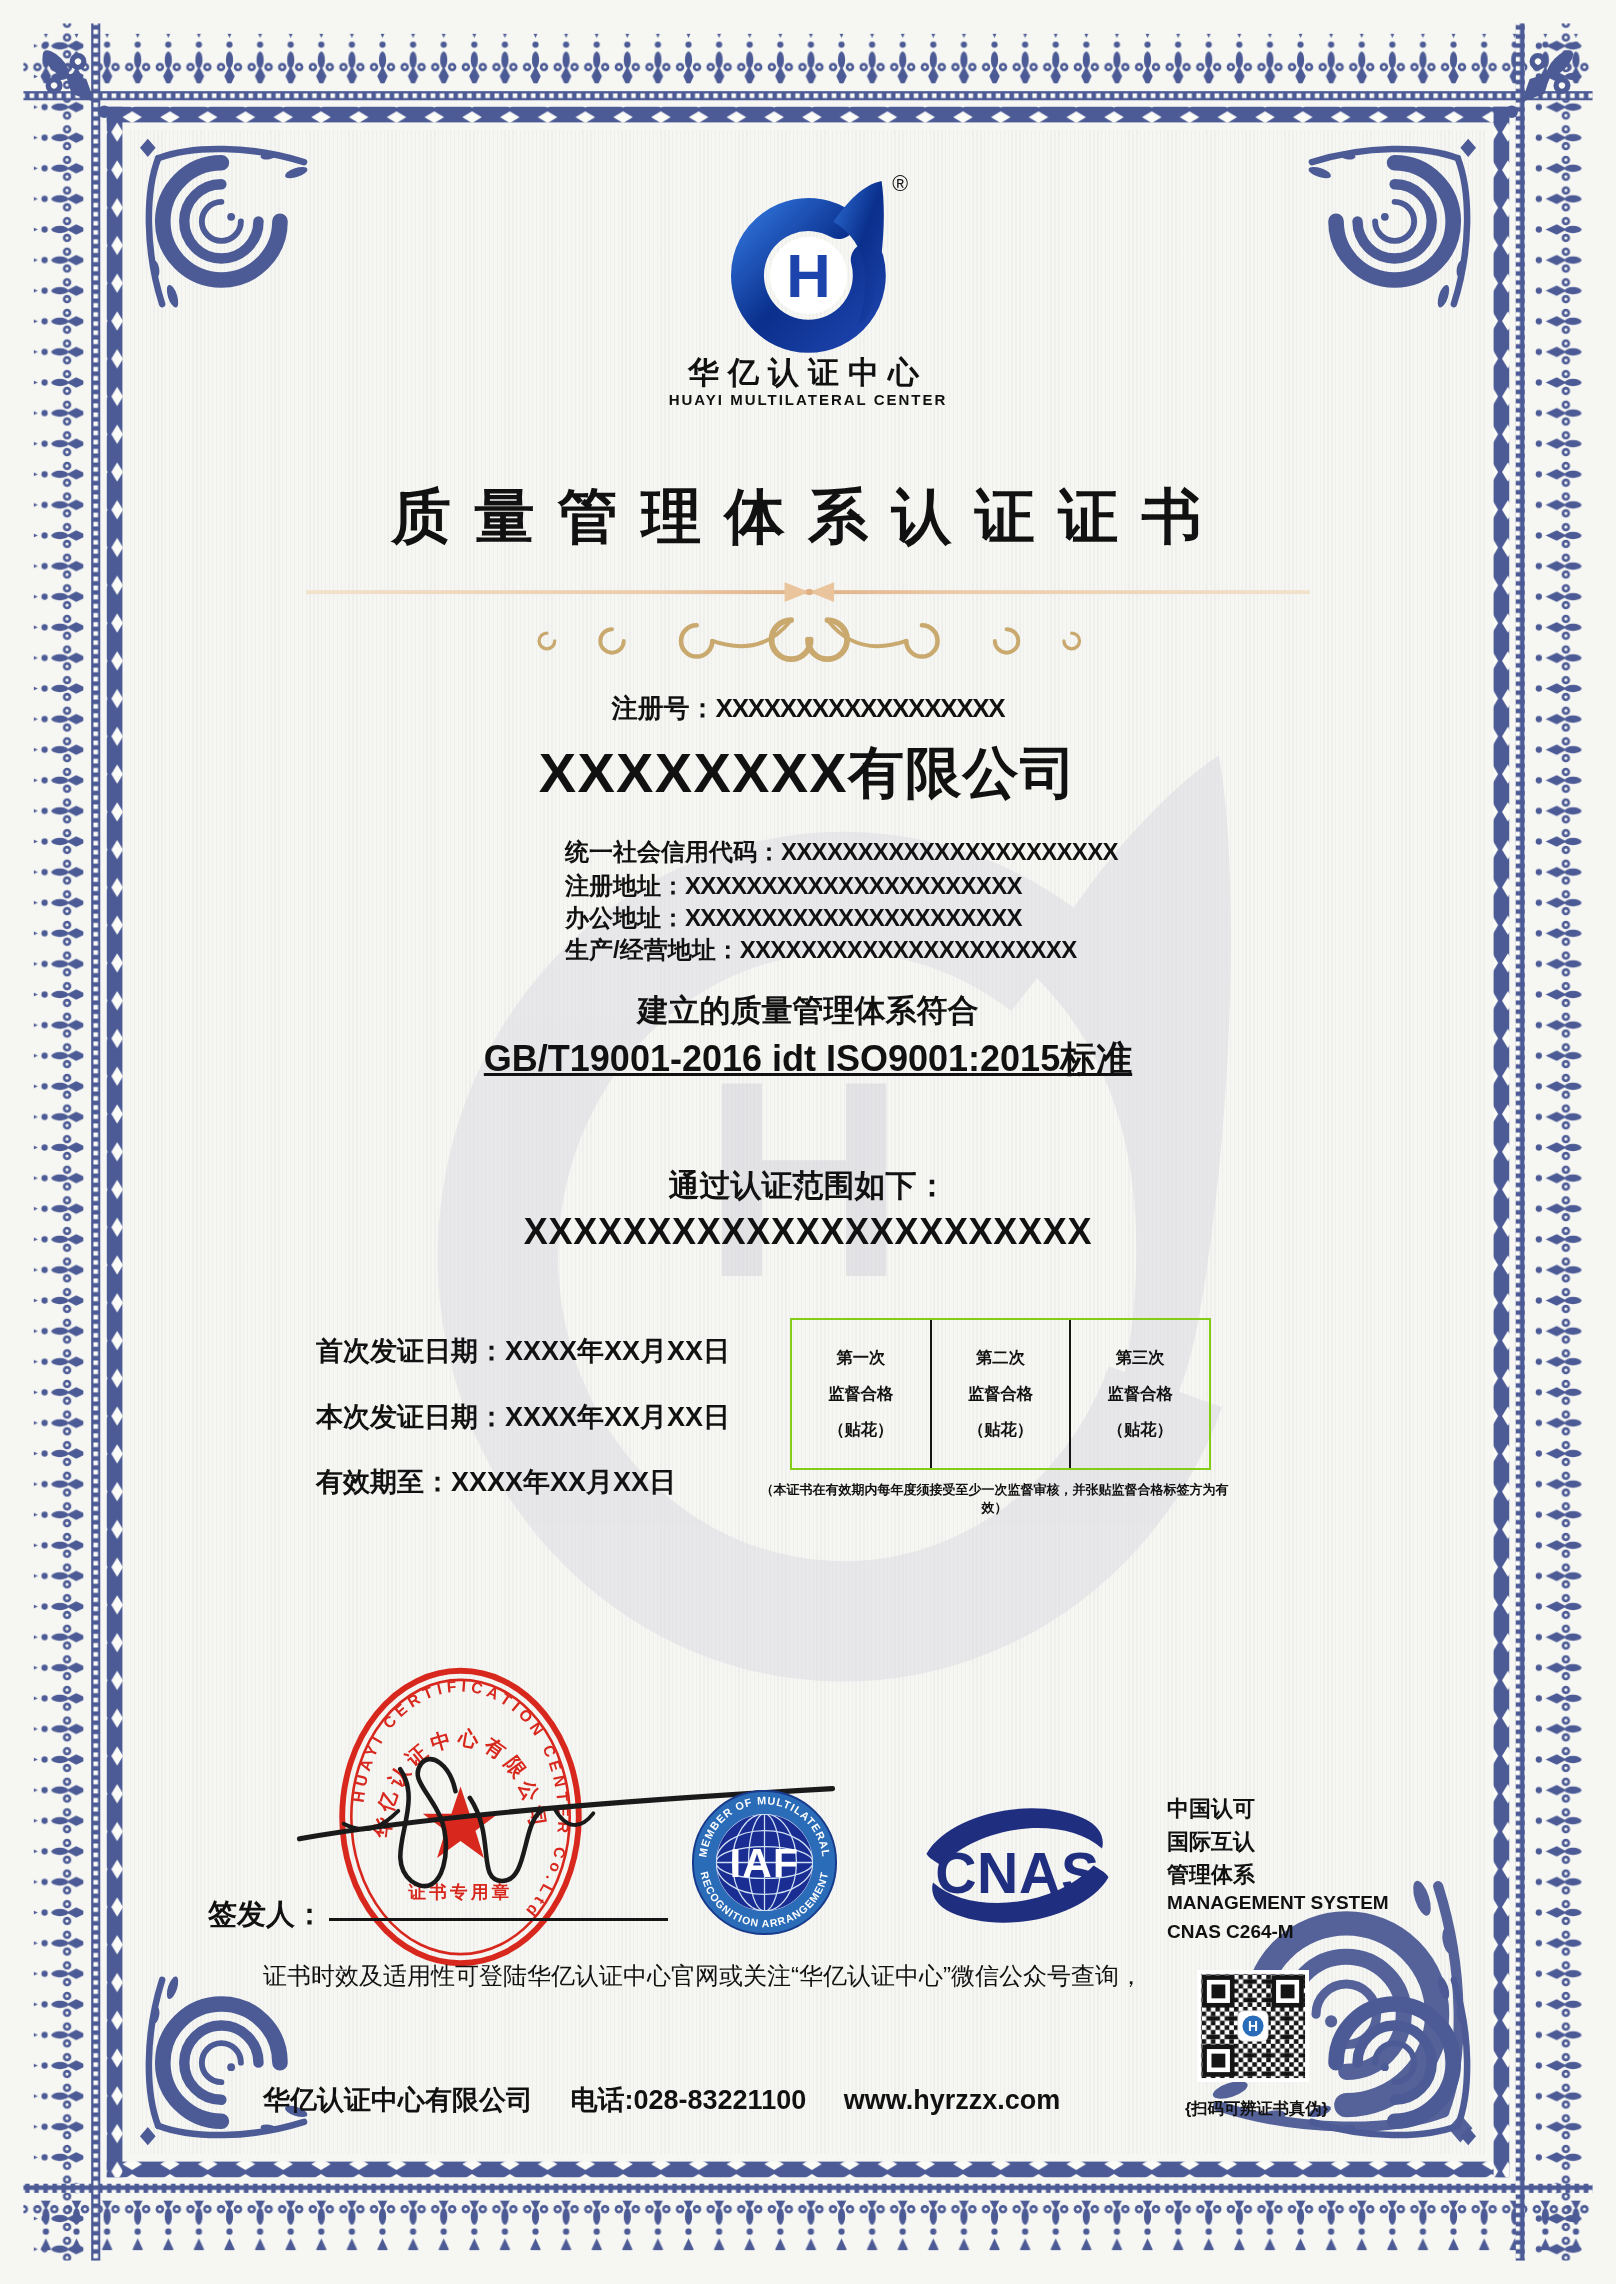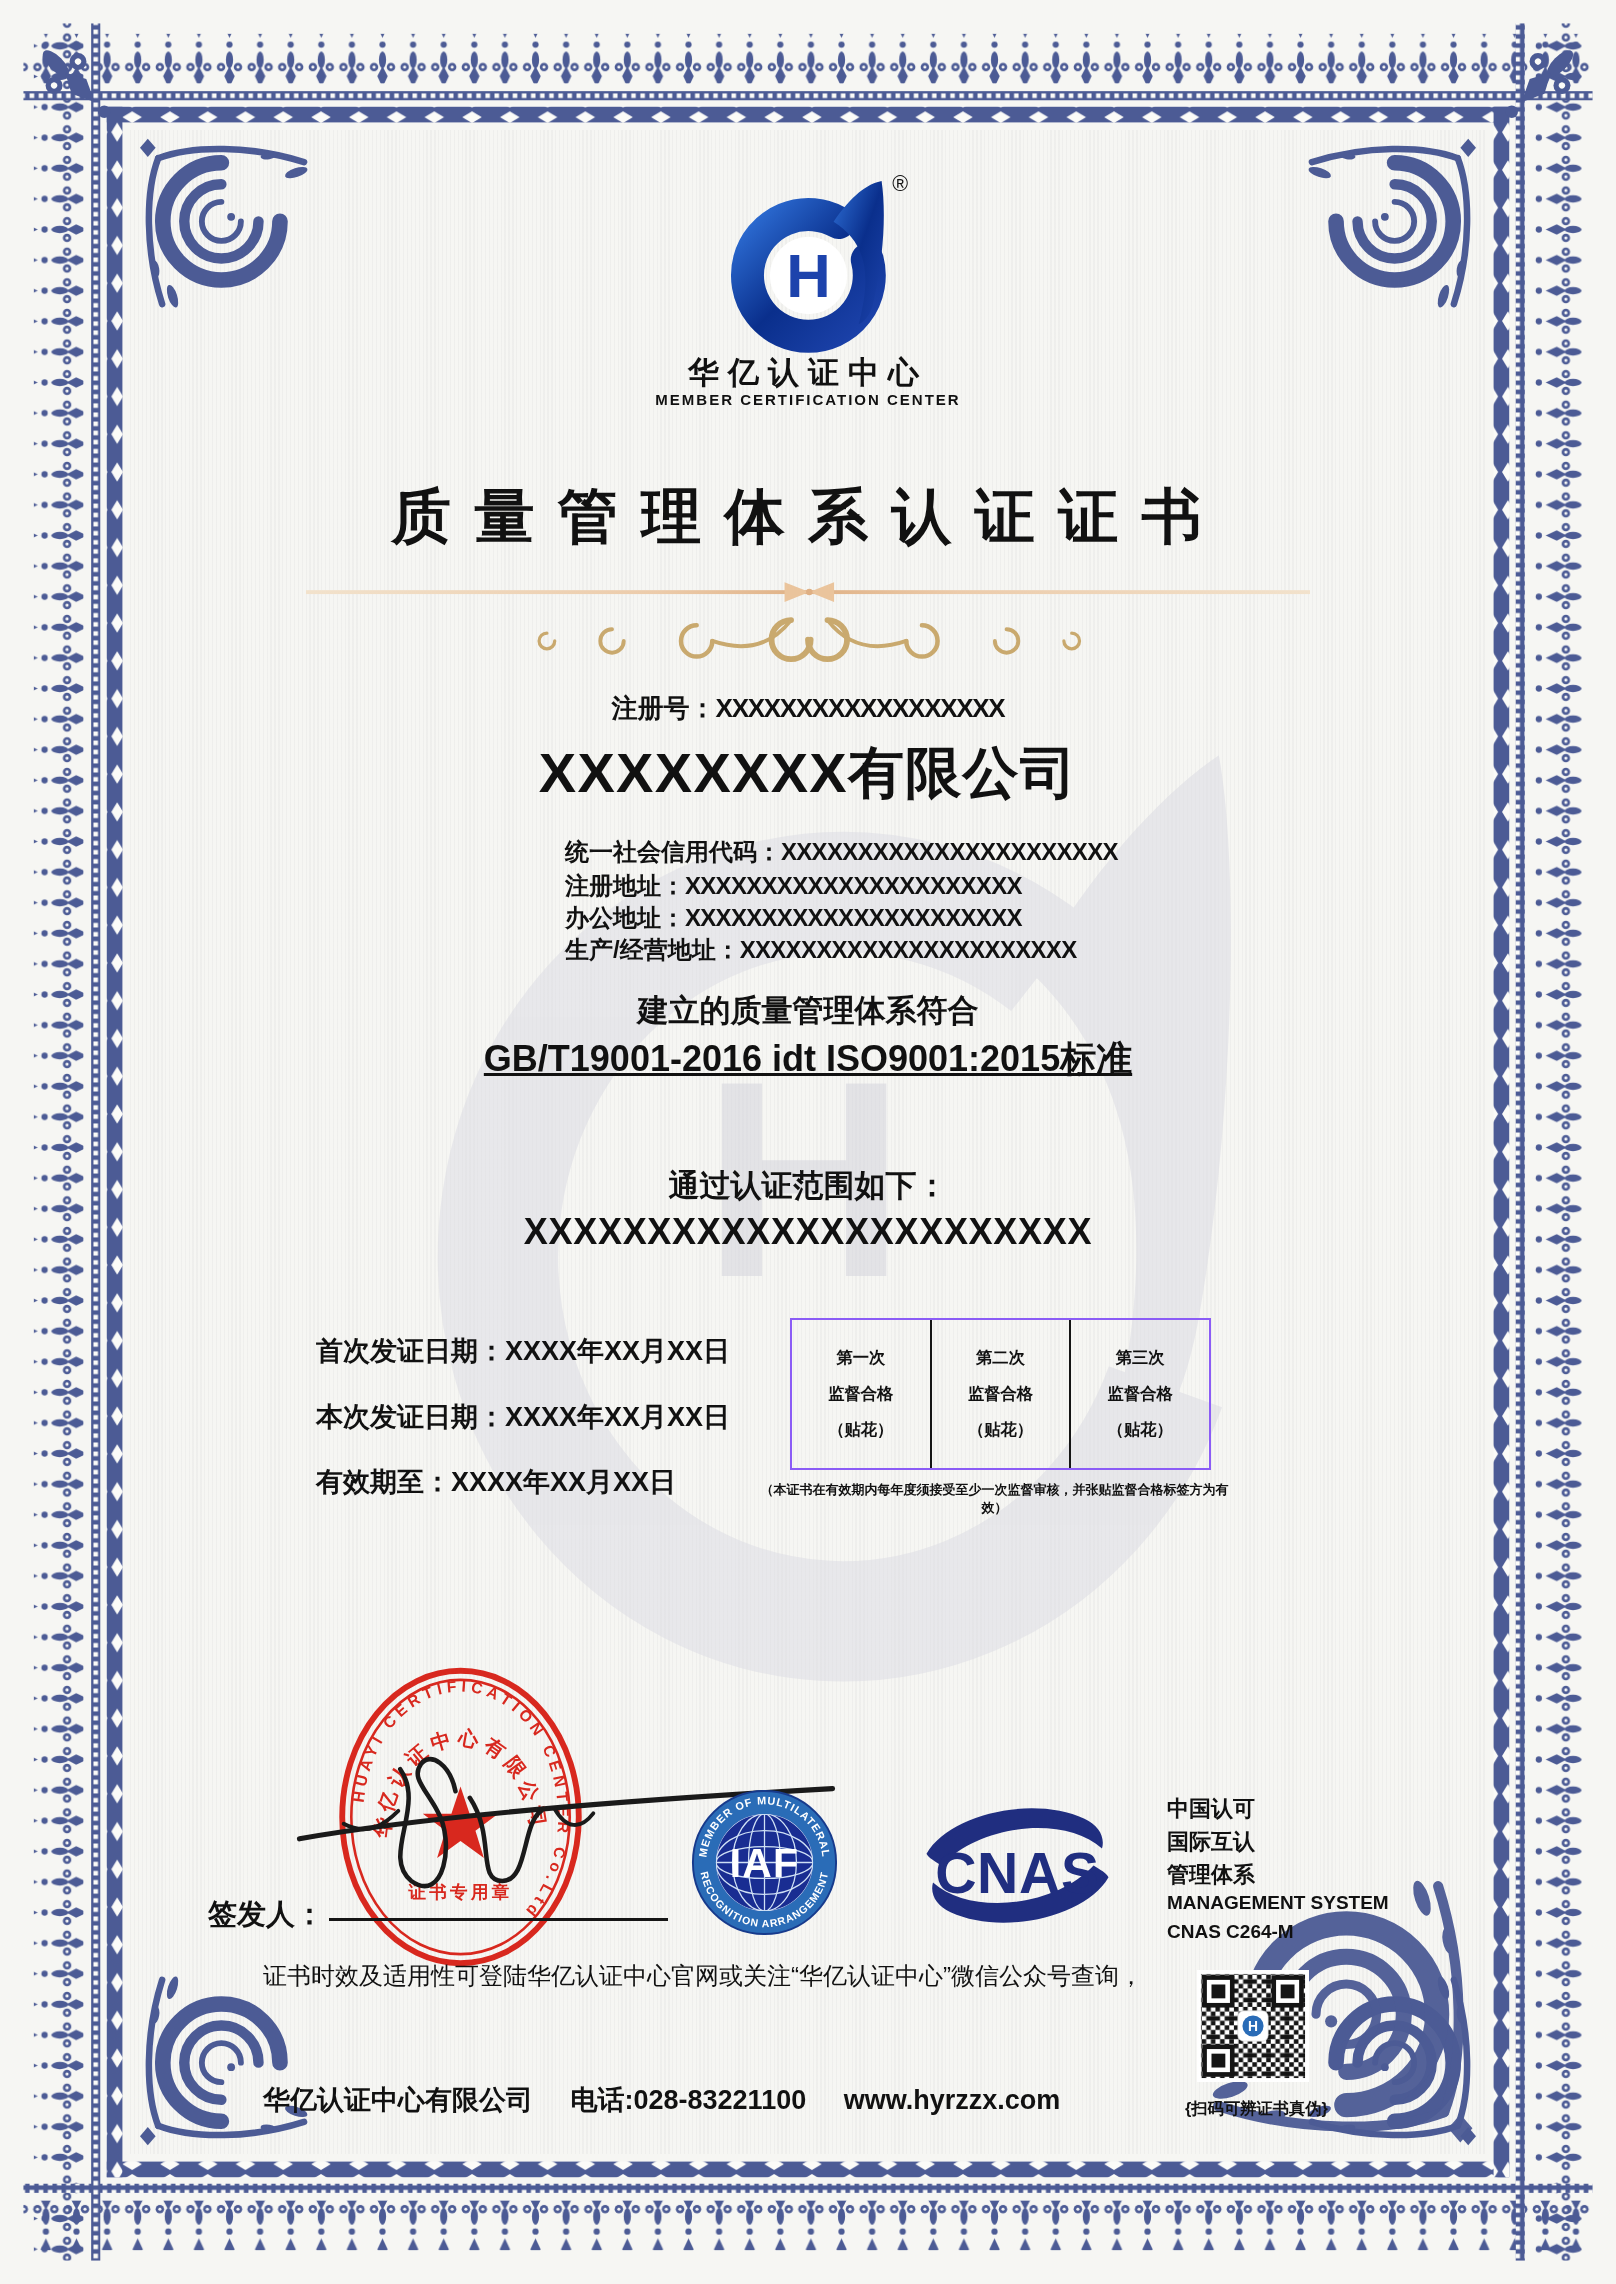--- a/index.html
+++ b/index.html
@@ -20,21 +20,21 @@
   .company{top:736px;font-size:56px;font-weight:900;letter-spacing:1.3px;}
   .field{left:565px;font-size:24px;font-weight:bold;white-space:nowrap;}
   .field .val{letter-spacing:-0.7px;}
   .f0{top:836px;} .f1{top:870px;} .f2{top:902px;} .f3{top:934px;}
   .conformity{top:990px;font-size:31px;font-weight:900;}
   .standard{top:1035px;font-size:36px;font-weight:900;letter-spacing:0px;text-decoration:underline;}
   .scope-h{top:1165px;font-size:31px;font-weight:900;}
   .scope-v{top:1211px;font-size:36px;font-weight:bold;letter-spacing:0.7px;}
   .dateline{left:316px;font-size:27px;font-weight:bold;white-space:nowrap;}
   .d0{top:1333px;} .d1{top:1399px;} .d2{top:1464px;}
-  .sup-table{left:790px;top:1318px;width:417px;height:148px;border:2px solid #8b5cf6;
+  .sup-table{left:790px;top:1318px;width:417px;height:148px;border:2px solid #84cc16;
      display:flex;background:rgba(255,255,255,0.0);}
   .sup-cell{flex:1;display:flex;flex-direction:column;justify-content:center;gap:14.3px;
      text-align:center;font-size:16.3px;font-weight:bold;border-left:2px solid #151515;}
   .sup-cell:first-child{border-left:none;}
   .sup-note{left:760px;top:1481px;width:469px;text-align:center;font-size:13px;font-weight:bold;}
   .issuer{left:208px;top:1879px;font-size:29px;font-weight:bold;margin-top:16px;}
   .issuer-line{left:329px;top:1918px;width:339px;height:2.6px;background:#151515;}
   .accred{left:1167px;font-size:22px;font-weight:bold;white-space:nowrap;}
   .a0{top:1794px;} .a1{top:1827px;} .a2{top:1860px;}
   .a3{top:1892px;font-size:19px;} .a4{top:1921px;font-size:19px;}
@@ -147,21 +147,21 @@
           <stop offset="1" stop-color="#1d43ac"></stop>
     </linearGradient>
   </defs>
   <path d="M192,76 A85,85 0 1 0 232,128" fill="none" stroke="url(#lg)" stroke-width="46" stroke-linecap="round"></path>
   <path d="M185,75 C210,38 232,22 252,18 C258,60 256,120 240,190 C236,205 228,215 220,218 C238,150 232,105 185,75 Z" fill="url(#lg)"></path>
   <circle cx="150" cy="150" r="54" fill="#ffffff"></circle>
   <text x="150" y="180" text-anchor="middle" font-size="86" font-weight="bold" fill="#1d43ac">H</text>
   <text x="278" y="32" text-anchor="middle" font-size="30" fill="#111">®</text>
 </svg>
 <div class="abs ctr brand-cn">华亿认证中心</div>
-<div class="abs ctr brand-en">MEMBER CERTIFICATION CENTER</div>
+<div class="abs ctr brand-en">HUAYI MULTILATERAL CENTER</div>
 
 <div class="abs ctr cert-title">质量管理体系认证证书</div>
 <svg class="abs" width="1004" height="88" viewBox="0 0 1542 135" style="left:306px;top:581px;">
   <defs>
     <linearGradient id="goldLine" x1="0" y1="0" x2="1" y2="0">
       <stop offset="0" stop-color="#f2e2cc"></stop>
           <stop offset="0.35" stop-color="#eccbaa"></stop>
       <stop offset="0.5" stop-color="#dfb084"></stop>
           <stop offset="0.65" stop-color="#eccbaa"></stop>
       <stop offset="1" stop-color="#f2e2cc"></stop>

